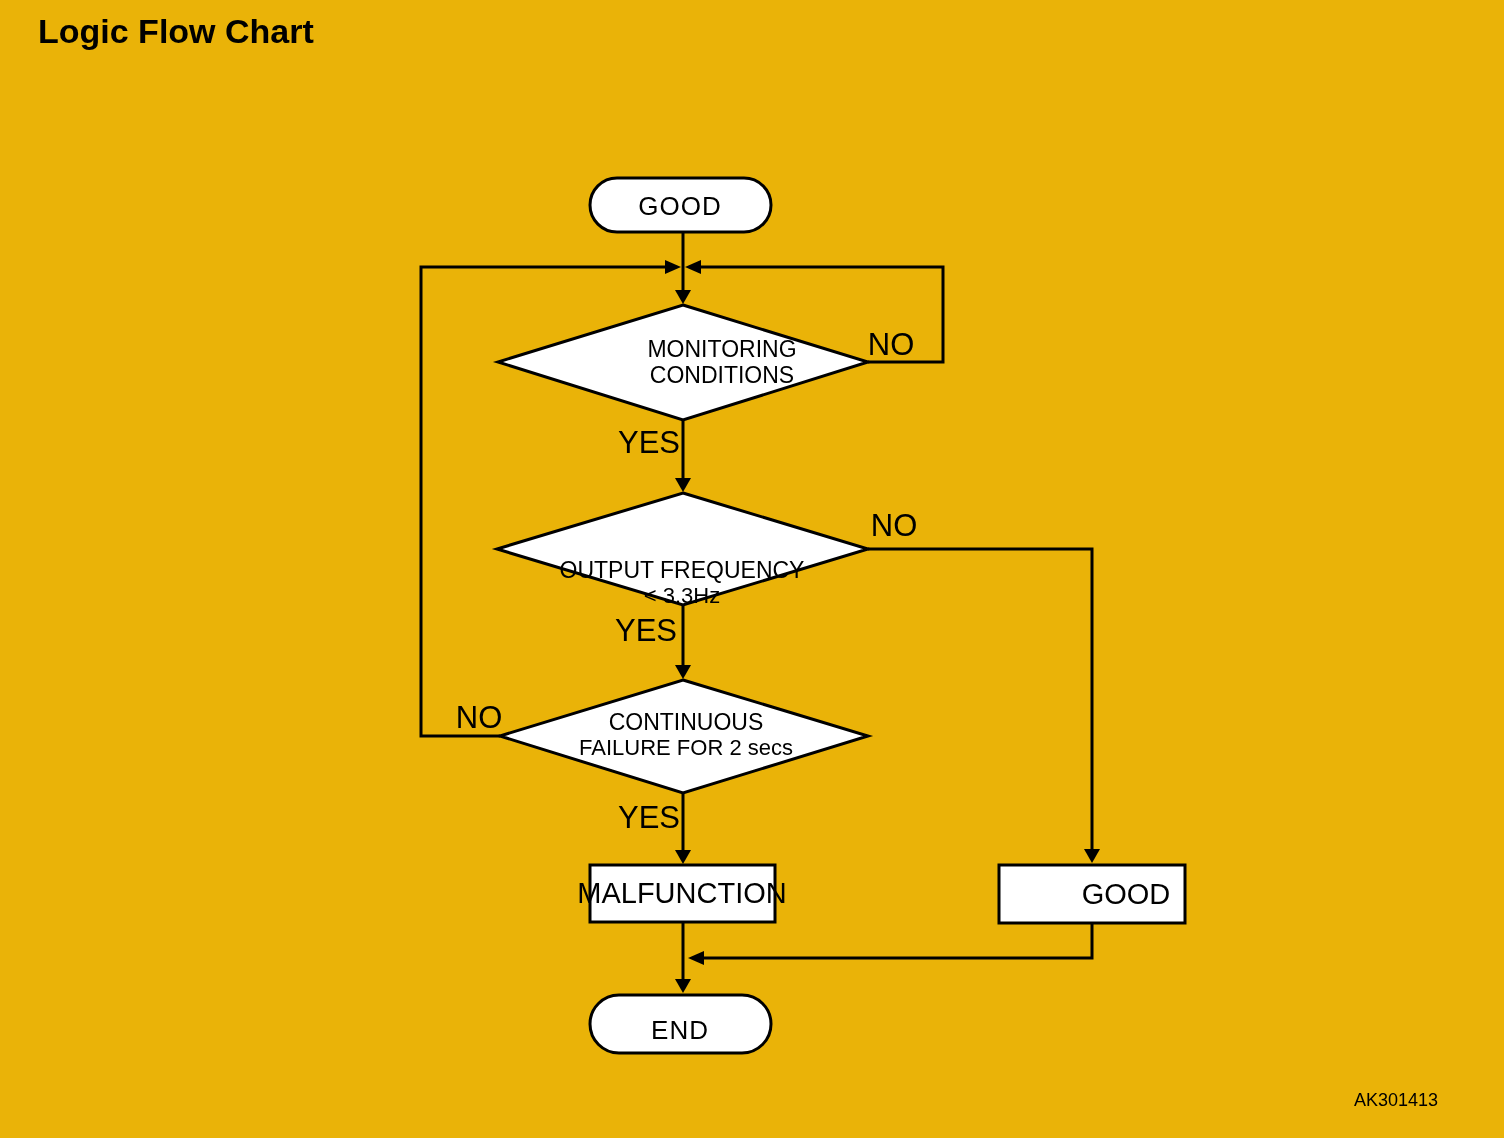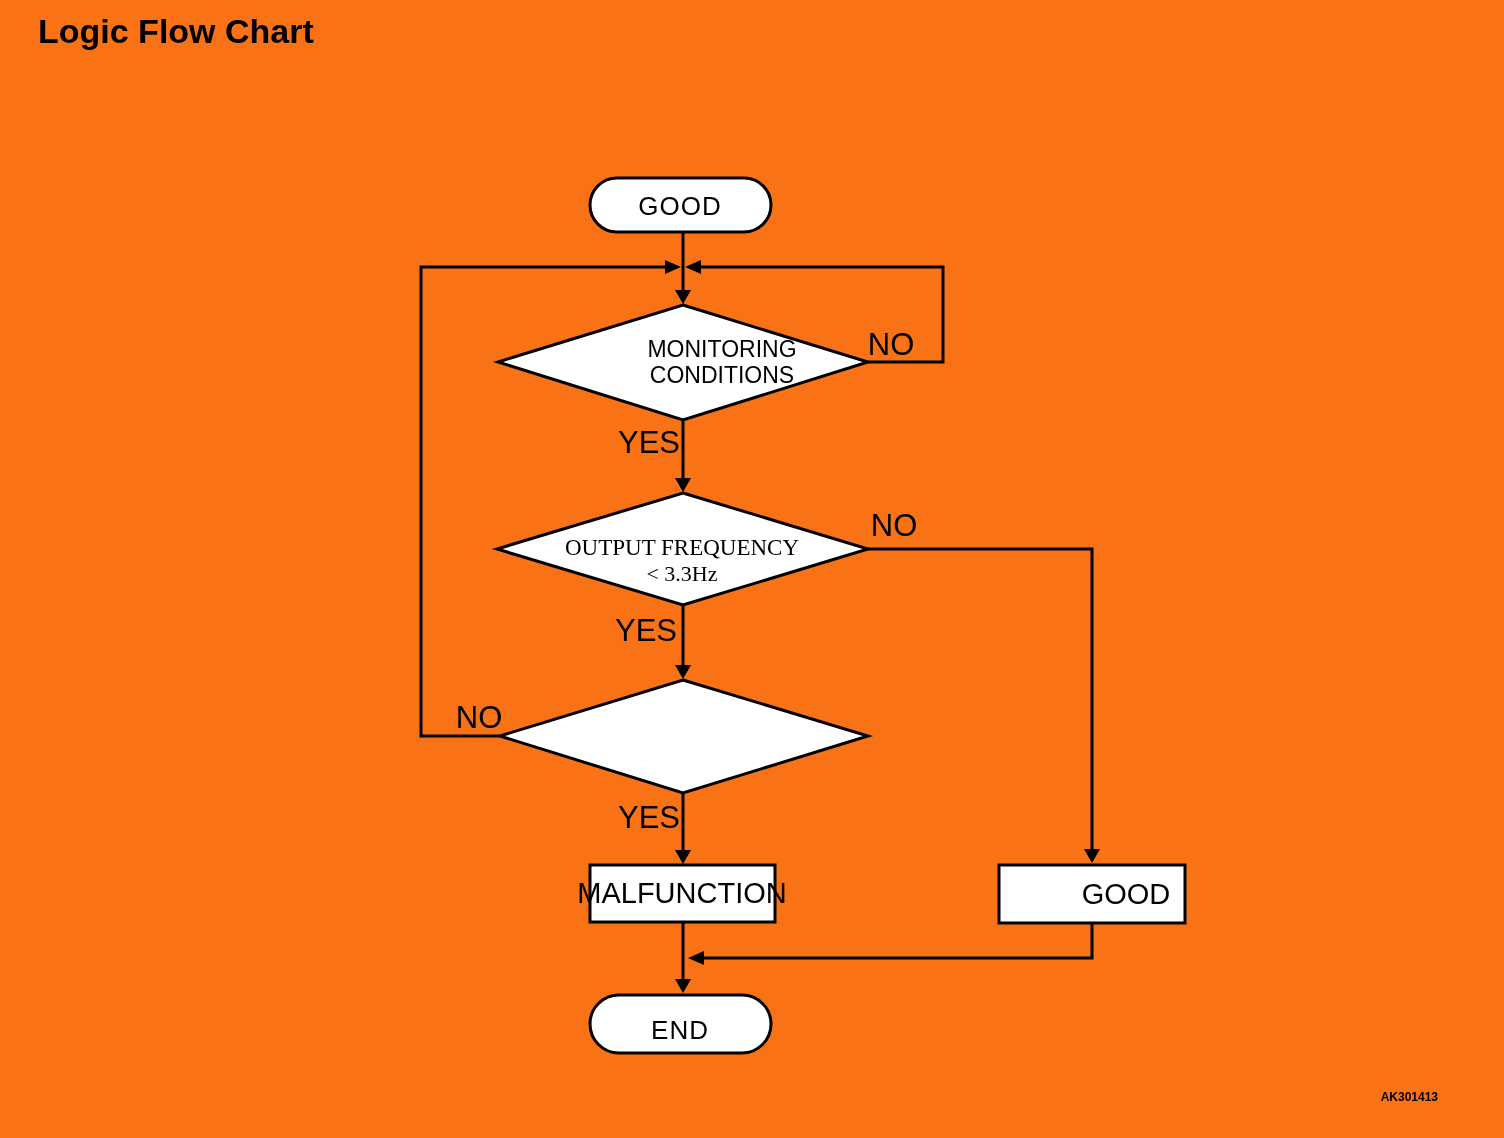--- a/index.html
+++ b/index.html
@@ -4,21 +4,21 @@
 <style>
   html, body {
     margin: 0;
     padding: 0;
     background: #ffffff;
   }
   #page {
     position: relative;
     width: 1504px;
     height: 1138px;
-    background: #f97316;
+    background: #eab308;
     font-family: "Liberation Sans", sans-serif;
     color: #000000;
     overflow: hidden;
   }
   #diagram-svg {
     position: absolute;
     left: 0;
     top: 0;
   }
   .page-title {
@@ -38,22 +38,22 @@
     line-height: 26px;
   }
   .node-text { font-size: 23px; }
   .box-text  { font-size: 29px; }
   .term-text { font-size: 26px; letter-spacing: 1px; }
   .edge-label { font-size: 31px; }
   .figure-code {
     position: absolute;
     right: 66px;
     top: 1090px;
-    font-size: 12px;
-    font-weight: bold;
+    font-size: 18px;
+    font-weight: normal;
     white-space: nowrap;
     margin-left: 45px;
   }
 </style>
 </head>
 <body>
 
 <div id="page">
 
   <div class="page-title">Logic Flow Chart</div>
@@ -97,25 +97,29 @@
     </g>
   </svg>
 
   <div class="label term-text" style="left:680px; top:206px;">GOOD</div>
 
   <div class="label node-text" style="left:686px; top:362px;margin-left:36px;">
     <div>MONITORING</div>
     <div>CONDITIONS</div>
   </div>
 
-  <div class="label node-text" style="left:682px; top:561px;font-family:Liberation Serif, serif;">
+  <div class="label node-text" style="left:682px; top:583px;">
     <div>OUTPUT FREQUENCY</div>
     <div style="font-size:22px;">&lt; 3.3Hz</div>
   </div>
 
+  <div class="label node-text" style="left:686px; top:735px;">
+    <div>CONTINUOUS</div>
+    <div style="font-size:22px;">FAILURE FOR 2 secs</div>
+  </div>
 
   <div class="label box-text" style="left:682px; top:893px;">MALFUNCTION</div>
 
   <div class="label box-text" style="left:1091px; top:894px;margin-left:35px;">GOOD</div>
 
   <div class="label term-text" style="left:680px; top:1024px;margin-top:6px;">END</div>
 
   <div class="label edge-label" style="left:891px; top:345px;">NO</div>
   <div class="label edge-label" style="left:649px; top:443px;">YES</div>
   <div class="label edge-label" style="left:894px; top:526px;">NO</div>

